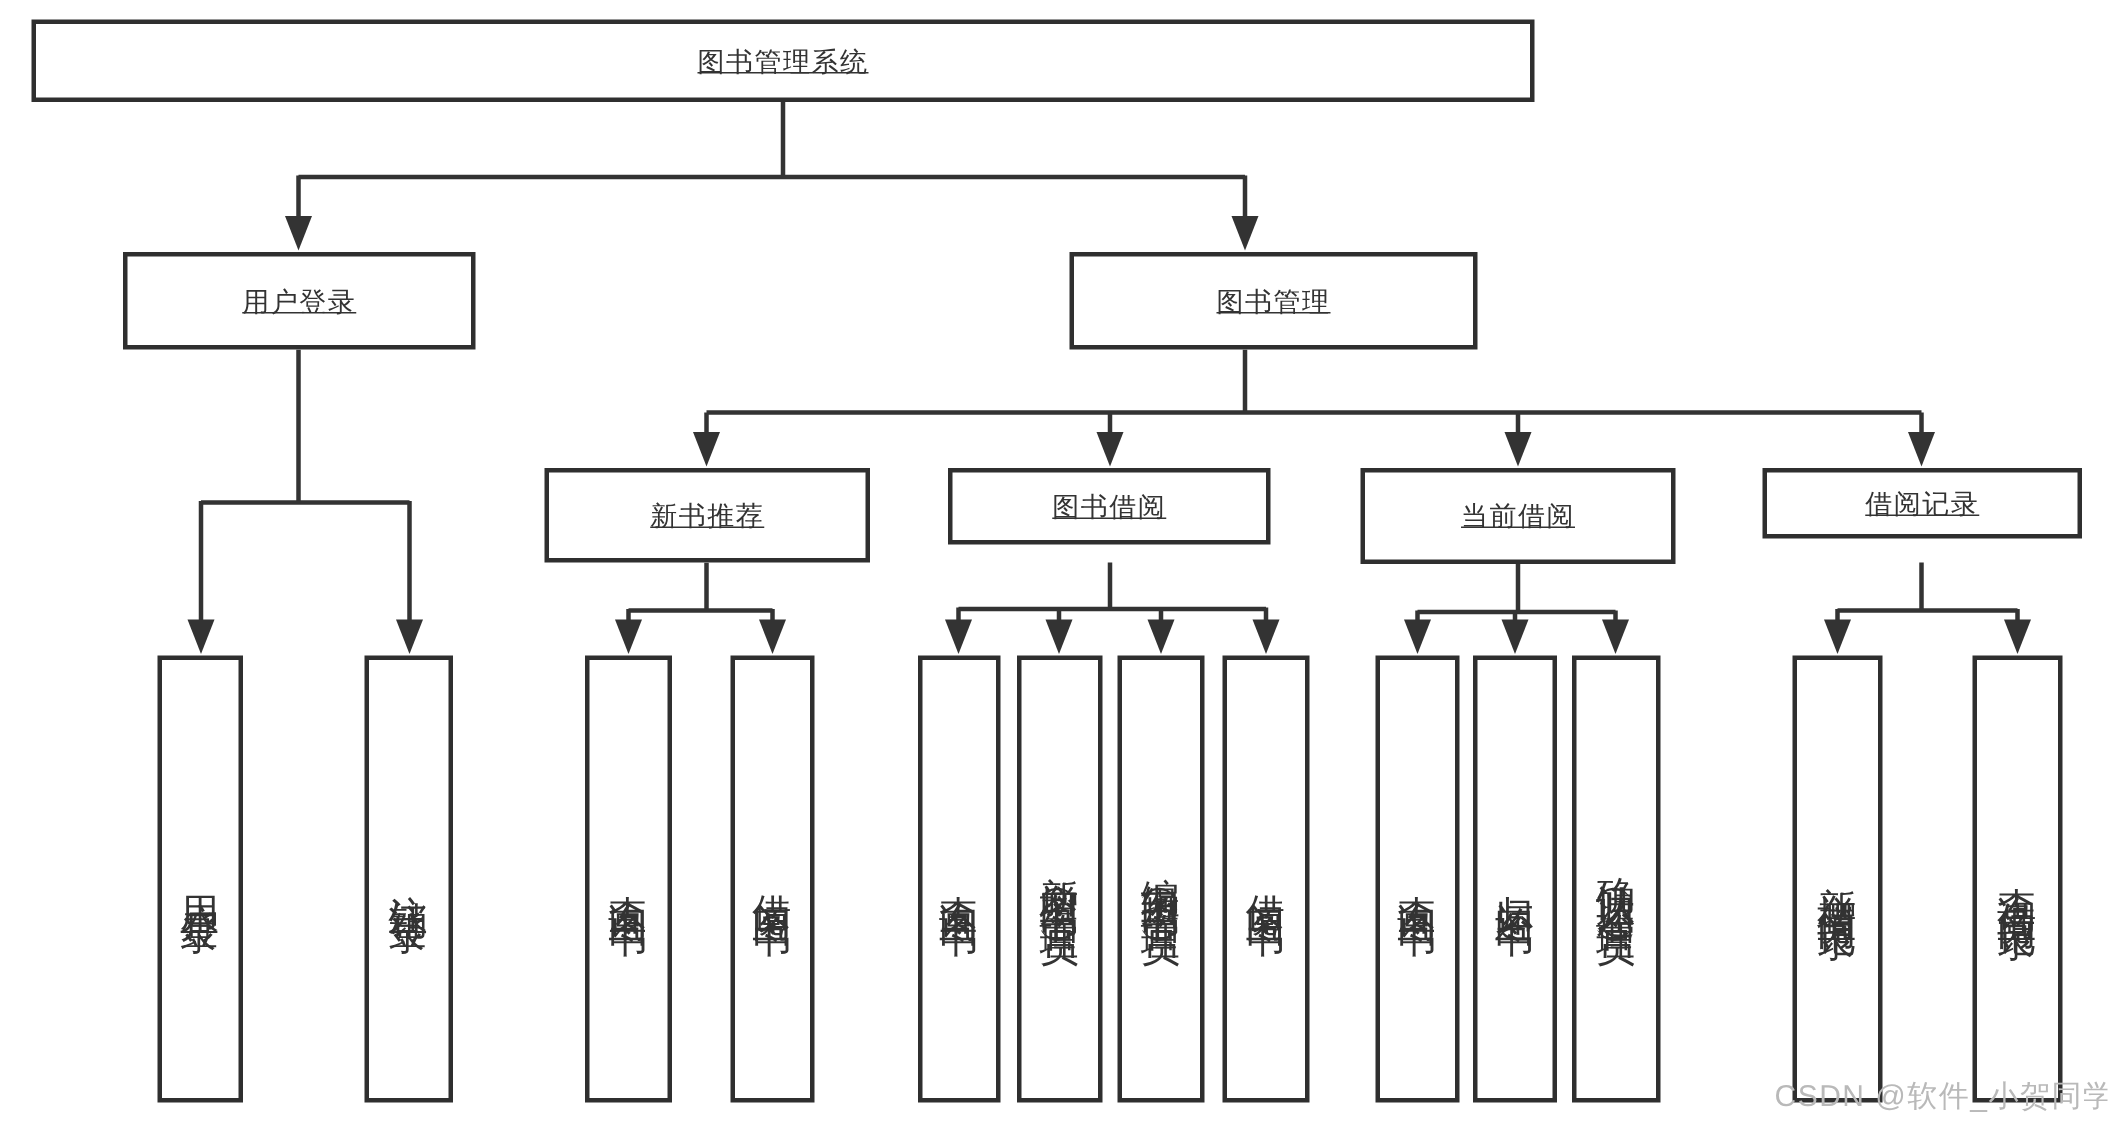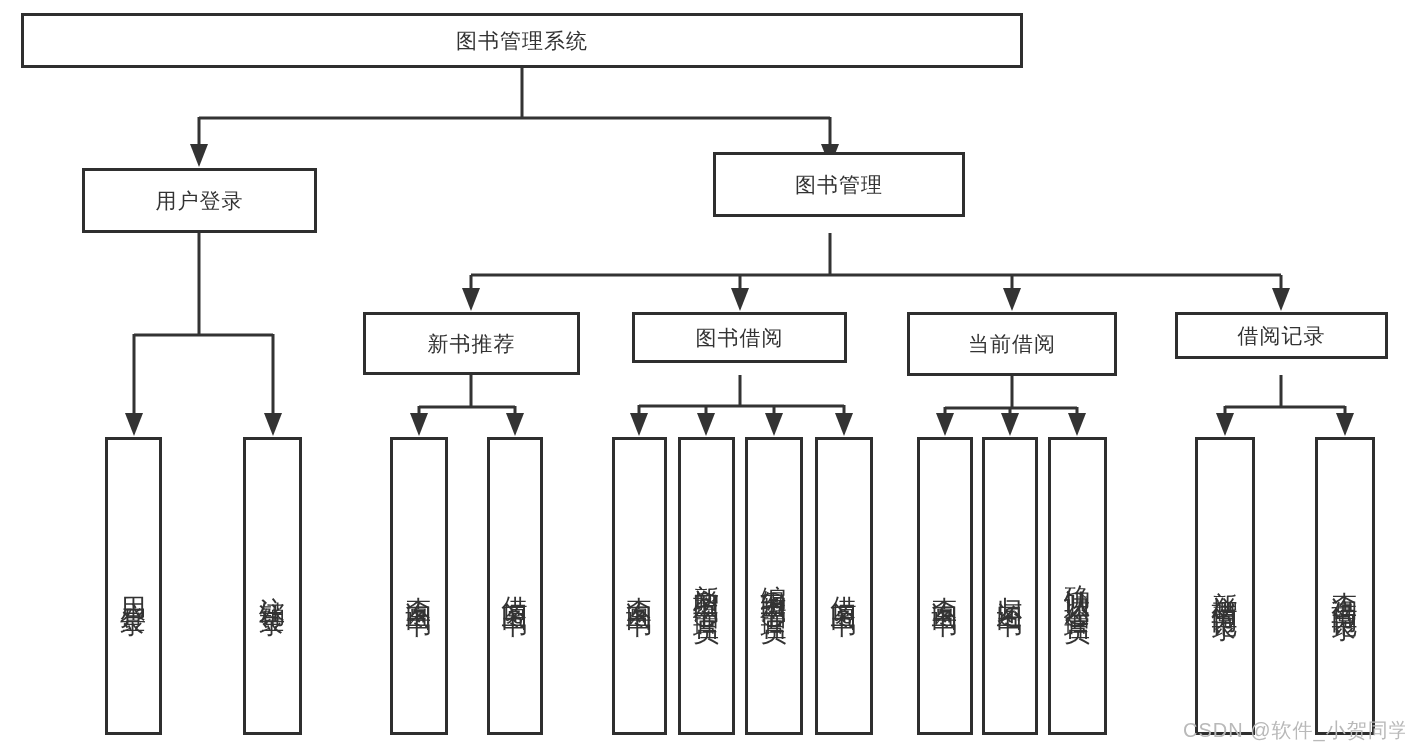--- a/index.html
+++ b/index.html
@@ -25,24 +25,25 @@
   .node{
     position:absolute;
     background:#ffffff;
     border:3px solid var(--border-color);
     display:flex;
     align-items:center;
     justify-content:center;
     z-index:2;
   }
   .hbox span{
-    font-size:21px;
+    font-size:18px;
     letter-spacing:1px;
     color:var(--text-color);
     white-space:nowrap;
+    text-decoration:underline;
   }
   .leaf{
     top:437px;
     height:298px;
   }
   .leaf span{
     writing-mode:vertical-rl;
     text-orientation:mixed;
     font-size:26px;
     letter-spacing:5px;
@@ -95,21 +96,21 @@
   </g>
 </svg>
 
 <div class="node hbox" style="left:21px;top:13px;width:1002px;height:55px">
   <span>图书管理系统</span>
 </div>
 
 <div class="node hbox" style="left:82px;top:168px;width:235px;height:65px">
   <span>用户登录</span>
 </div>
-<div class="node hbox" style="left:713px;top:152px;width:252px;height:65px">
+<div class="node hbox" style="left:713px;top:168px;width:272px;height:65px">
   <span>图书管理</span>
 </div>
 
 <div class="node hbox" style="left:363px;top:312px;width:217px;height:63px">
   <span>新书推荐</span>
 </div>
 <div class="node hbox" style="left:632px;top:312px;width:215px;height:51px">
   <span>图书借阅</span>
 </div>
 <div class="node hbox" style="left:907px;top:312px;width:210px;height:64px">

